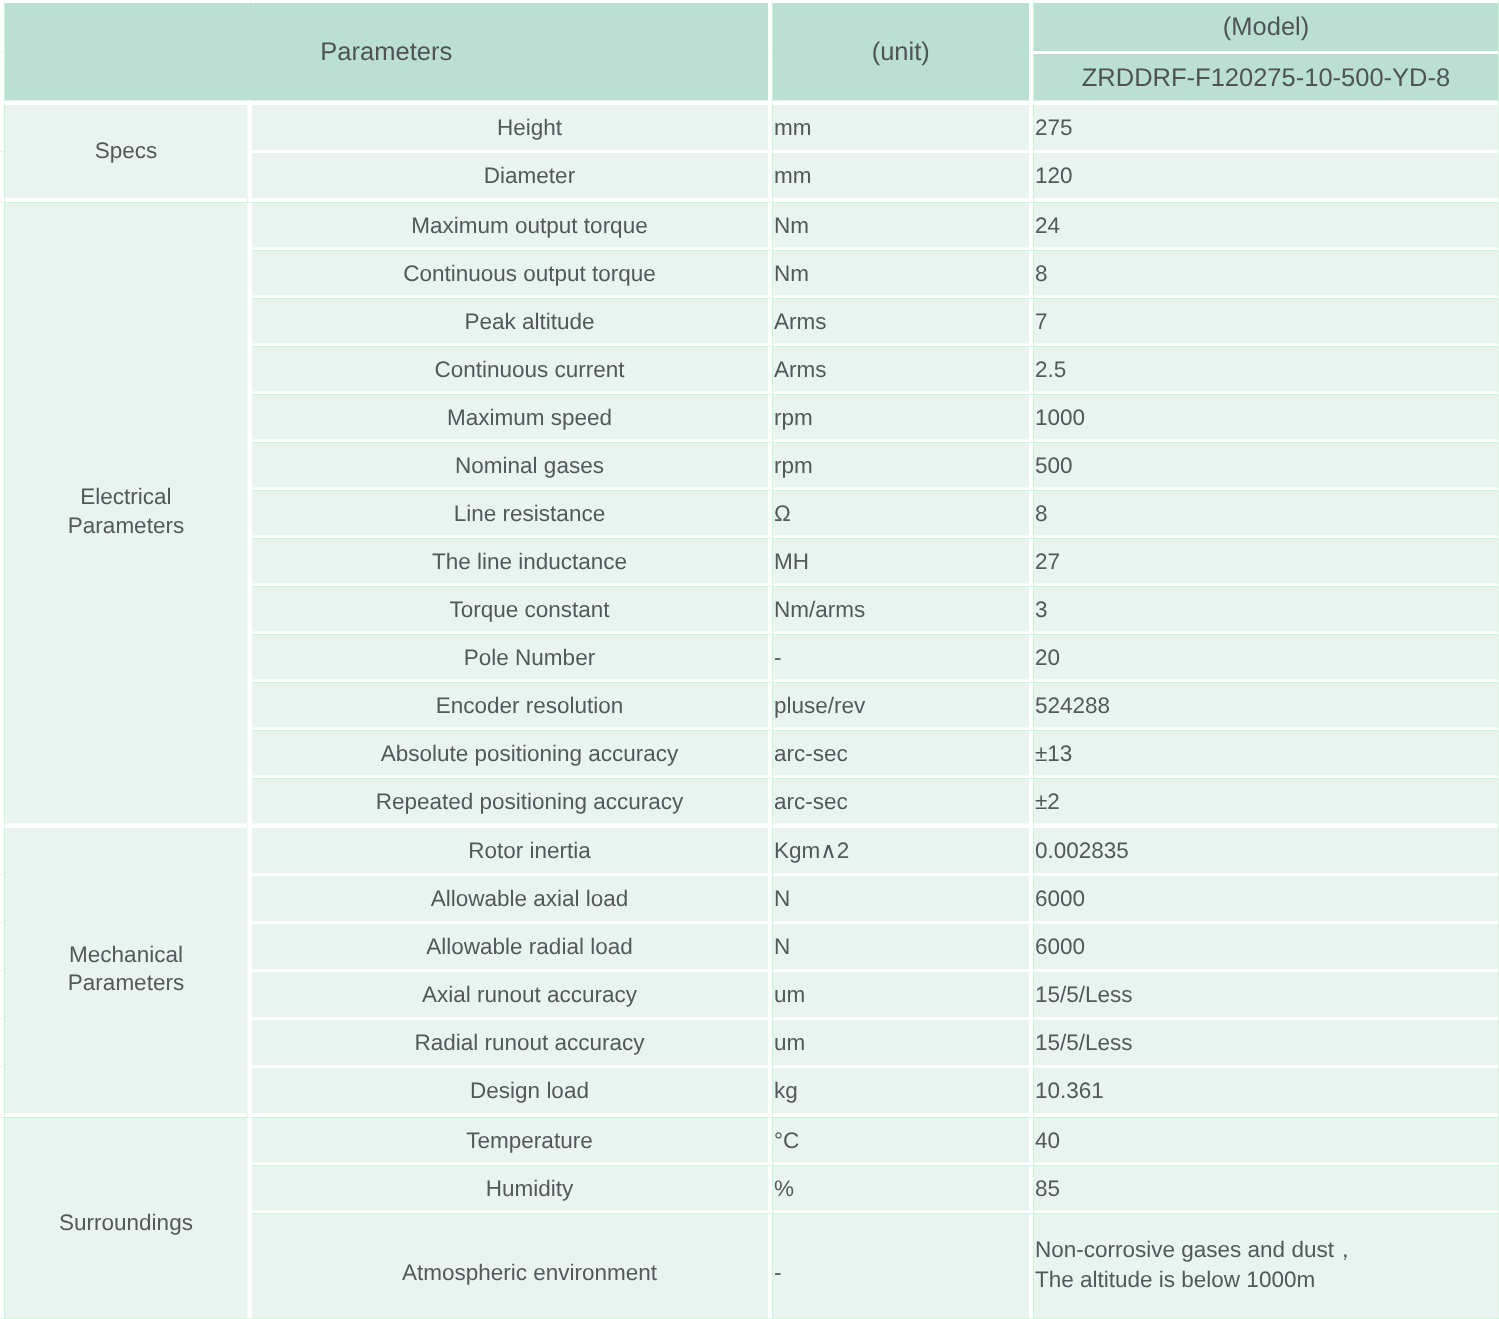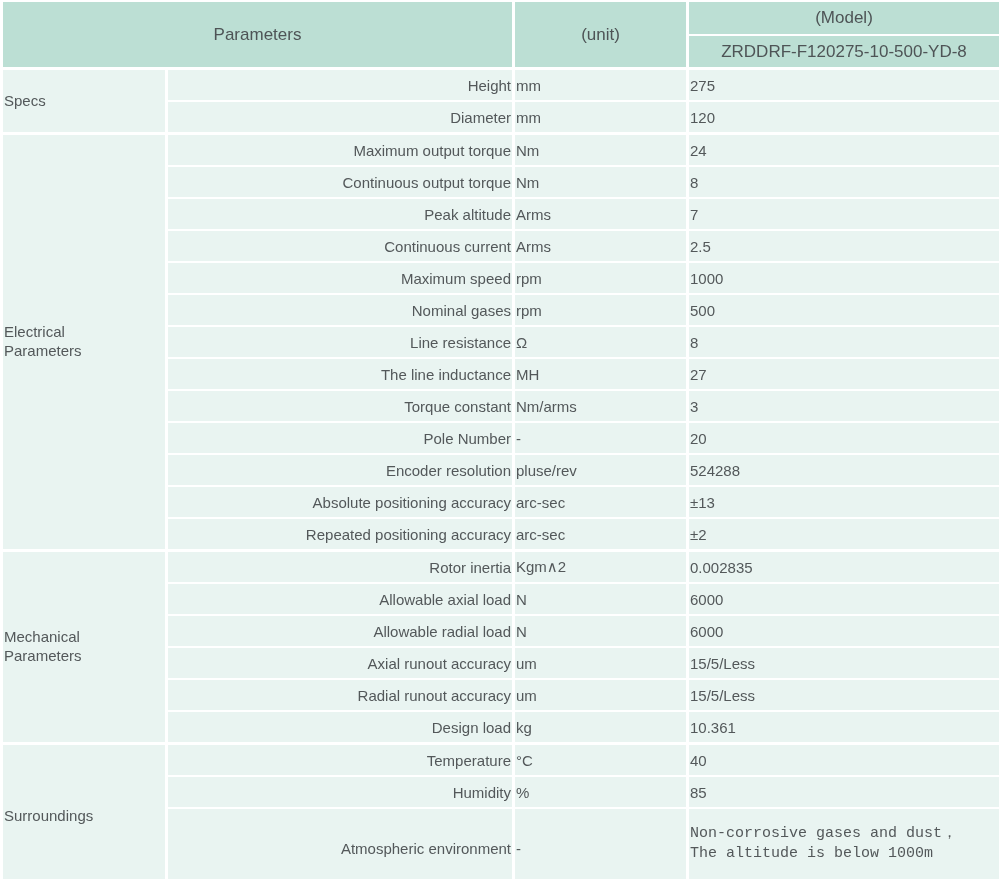--- a/index.html
+++ b/index.html
@@ -40,37 +40,37 @@
     height: 29px;
   }
   tr.hdr-top th { height: 30px; }
   
   table.spec td {
     background: #e9f4f1;
     font-size: 15px;
     height: 28px;
   }
   td.cat {
-    text-align: left;
+    text-align: center;
     white-space: pre-line;
     line-height: 1.25;
   }
   td.param {
-    text-align: right;
+    text-align: center;
     padding-left: 27px;
     margin-left: 25px;
   }
   td.unit, td.val {
     text-align: left;
   }
   
   tr.sec-start td { border-top-width: 3px; }
   
   tr.tall td { height: 68px; }
-  td.val .vline { line-height: 1.35; font-family: Liberation Mono, monospace; }
+  td.val .vline { line-height: 1.35; }
   tr.tall td.val { padding-bottom: 10px; }
 </style>
 </head>
 <body>
 
 <div class="page">
 
   <table class="spec">
     <colgroup>
       <col style="width:165px">

